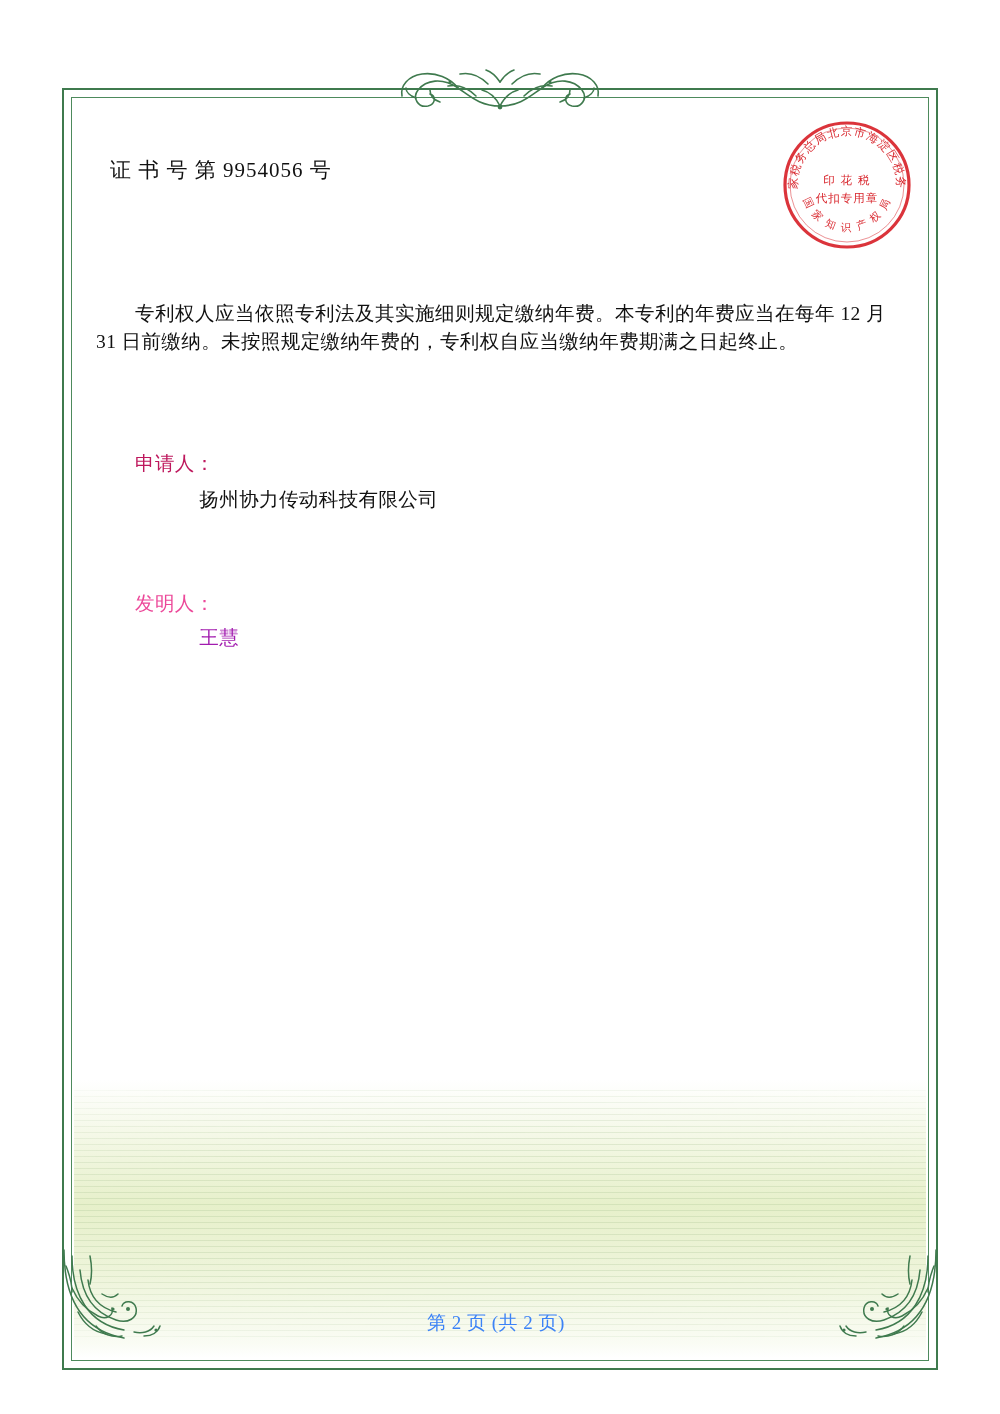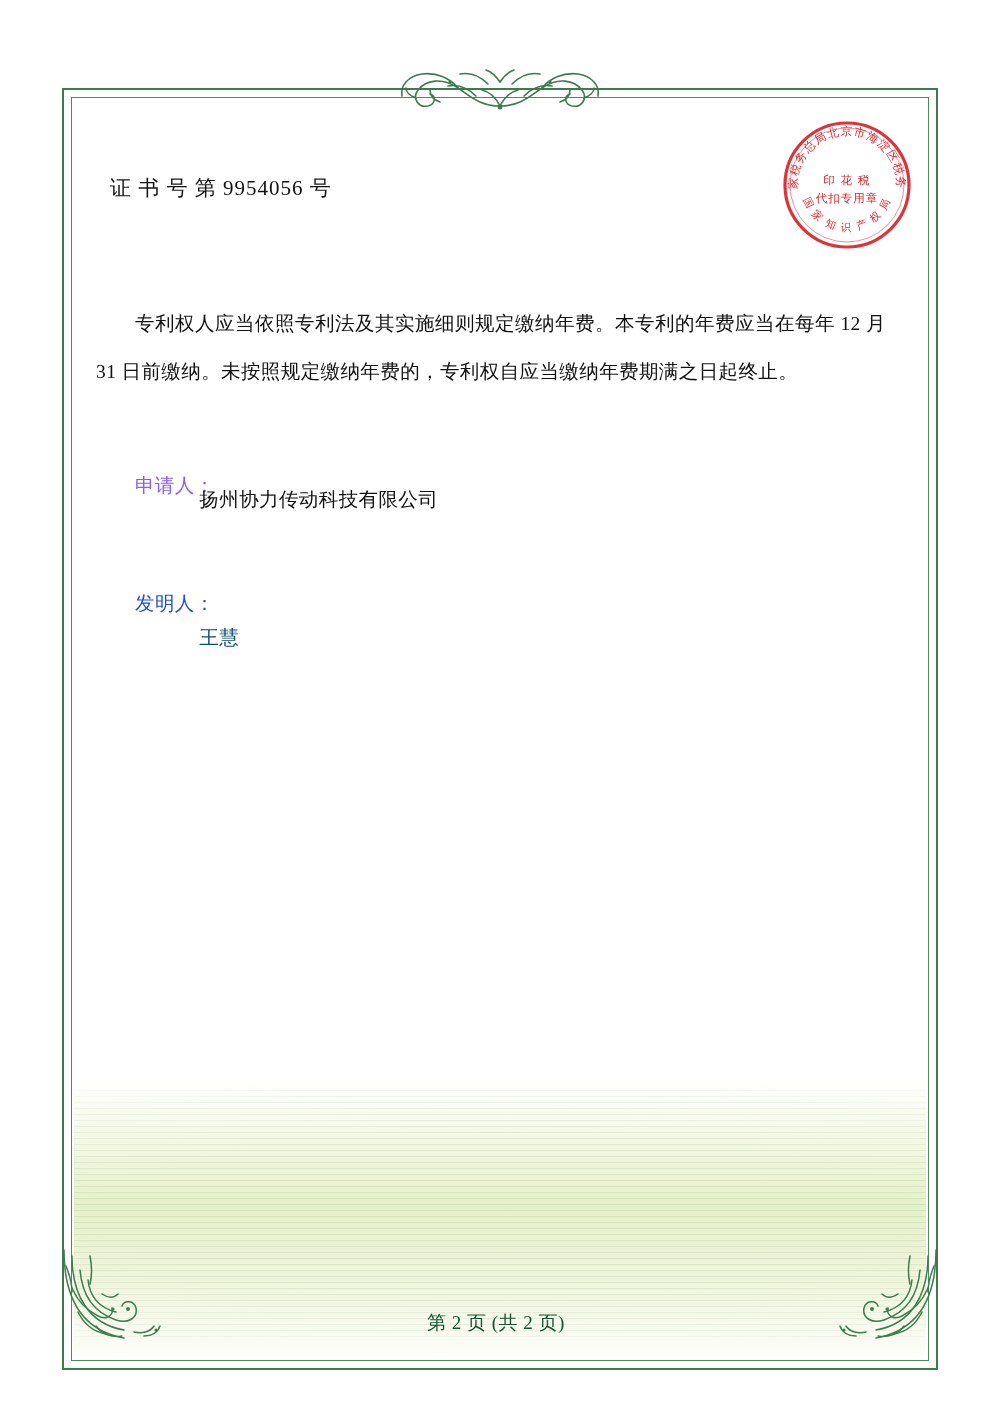--- a/index.html
+++ b/index.html
@@ -92,35 +92,35 @@
     height: 110px;
     pointer-events: none;
   }
   .oc-bl { left: 58px;  top: 1236px; }
   .oc-br { left: 832px; top: 1236px; transform: scaleX(-1); }
 
   
   .cert-number {
     position: absolute;
     left: 110px;
-    top: 174px;
+    top: 156px;
     font-size: 21px;
     letter-spacing: 1px;
     color: #111111;
     white-space: nowrap;
     font-family: "Liberation Serif", "DejaVu Serif", serif;
   }
 
   .para-annual {
     position: absolute;
     left: 96px;
     top: 300px;
     width: 790px;
     font-size: 19.5px;
-    line-height: 48px;
+    line-height: 28px;
     color: #111111;
     text-align: justify;
     text-indent: 2em;
     letter-spacing: 0.4px;
   }
 
   .line-info {
     position: absolute;
     left: 96px;
     top: 418px;
@@ -128,65 +128,65 @@
     font-size: 19.5px;
     line-height: 34px;
     color: #111111;
     text-indent: 2em;
     letter-spacing: 0.4px;
   }
 
   .label-applicant {
     position: absolute;
     left: 96px;
-    top: 472px;
-    font-size: 19.5px;
-    color: #8b5cf6;
+    top: 450px;
+    font-size: 19.5px;
+    color: #be185d;
     text-indent: 2em;
     letter-spacing: 0.4px;
     text-align: center;
   }
   .value-applicant {
     position: absolute;
     left: 96px;
     top: 486px;
     font-size: 19.5px;
     color: #111111;
     text-indent: 5.3em;
     letter-spacing: 0.4px;
     font-family: Liberation Serif, serif;
   }
 
   .label-inventor {
     position: absolute;
     left: 96px;
     top: 590px;
     font-size: 19.5px;
-    color: #1d4ed8;
+    color: #ec4899;
     text-indent: 2em;
     letter-spacing: 0.4px;
   }
   .value-inventor {
     position: absolute;
     left: 96px;
     top: 624px;
     font-size: 19.5px;
-    color: #0c4a6e;
+    color: #a21caf;
     text-indent: 5.3em;
     letter-spacing: 0.4px;
   }
 
   .page-footer {
     position: absolute;
     left: 0;
     top: 1310px;
     width: 992px;
     text-align: center;
     font-size: 19px;
-    color: #14532d;
+    color: #3b82f6;
     letter-spacing: 0.5px;
   }
 
   
   .seal {
     position: absolute;
     left: 780px;
     top: 118px;
     width: 134px;
     height: 134px;

